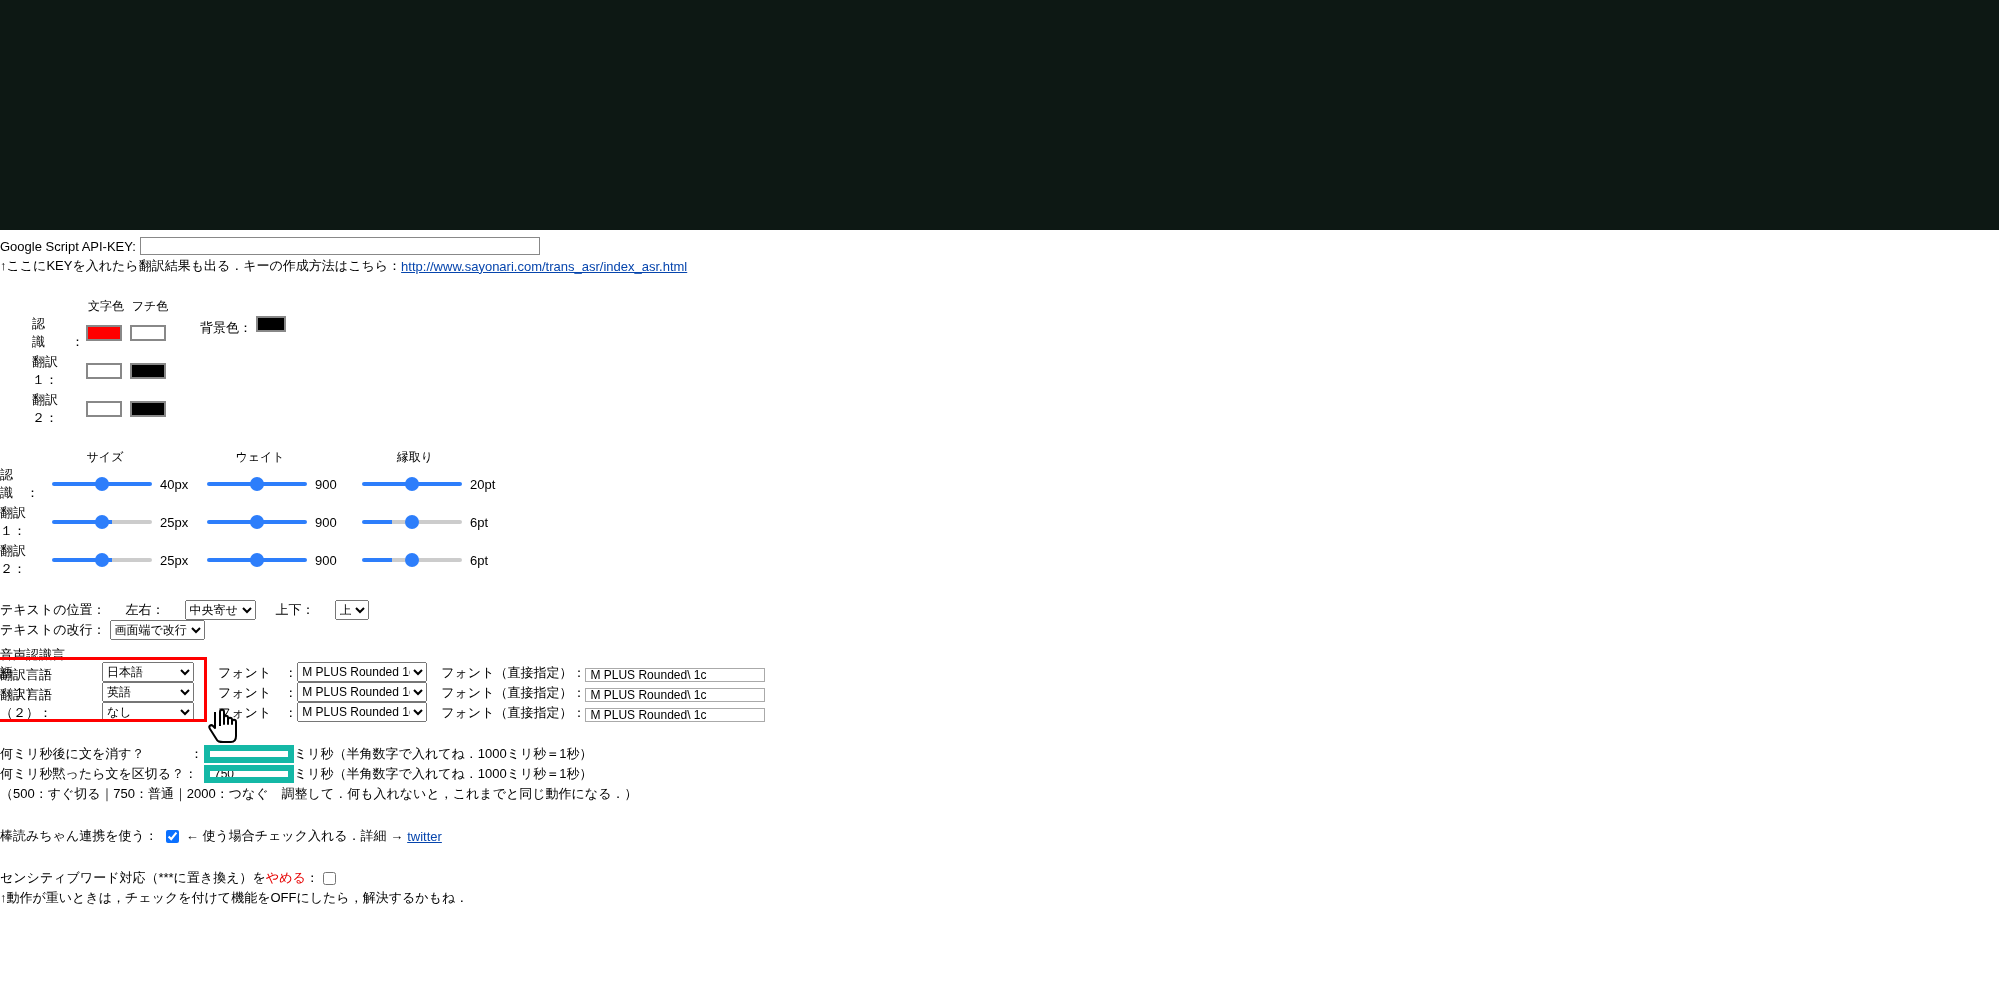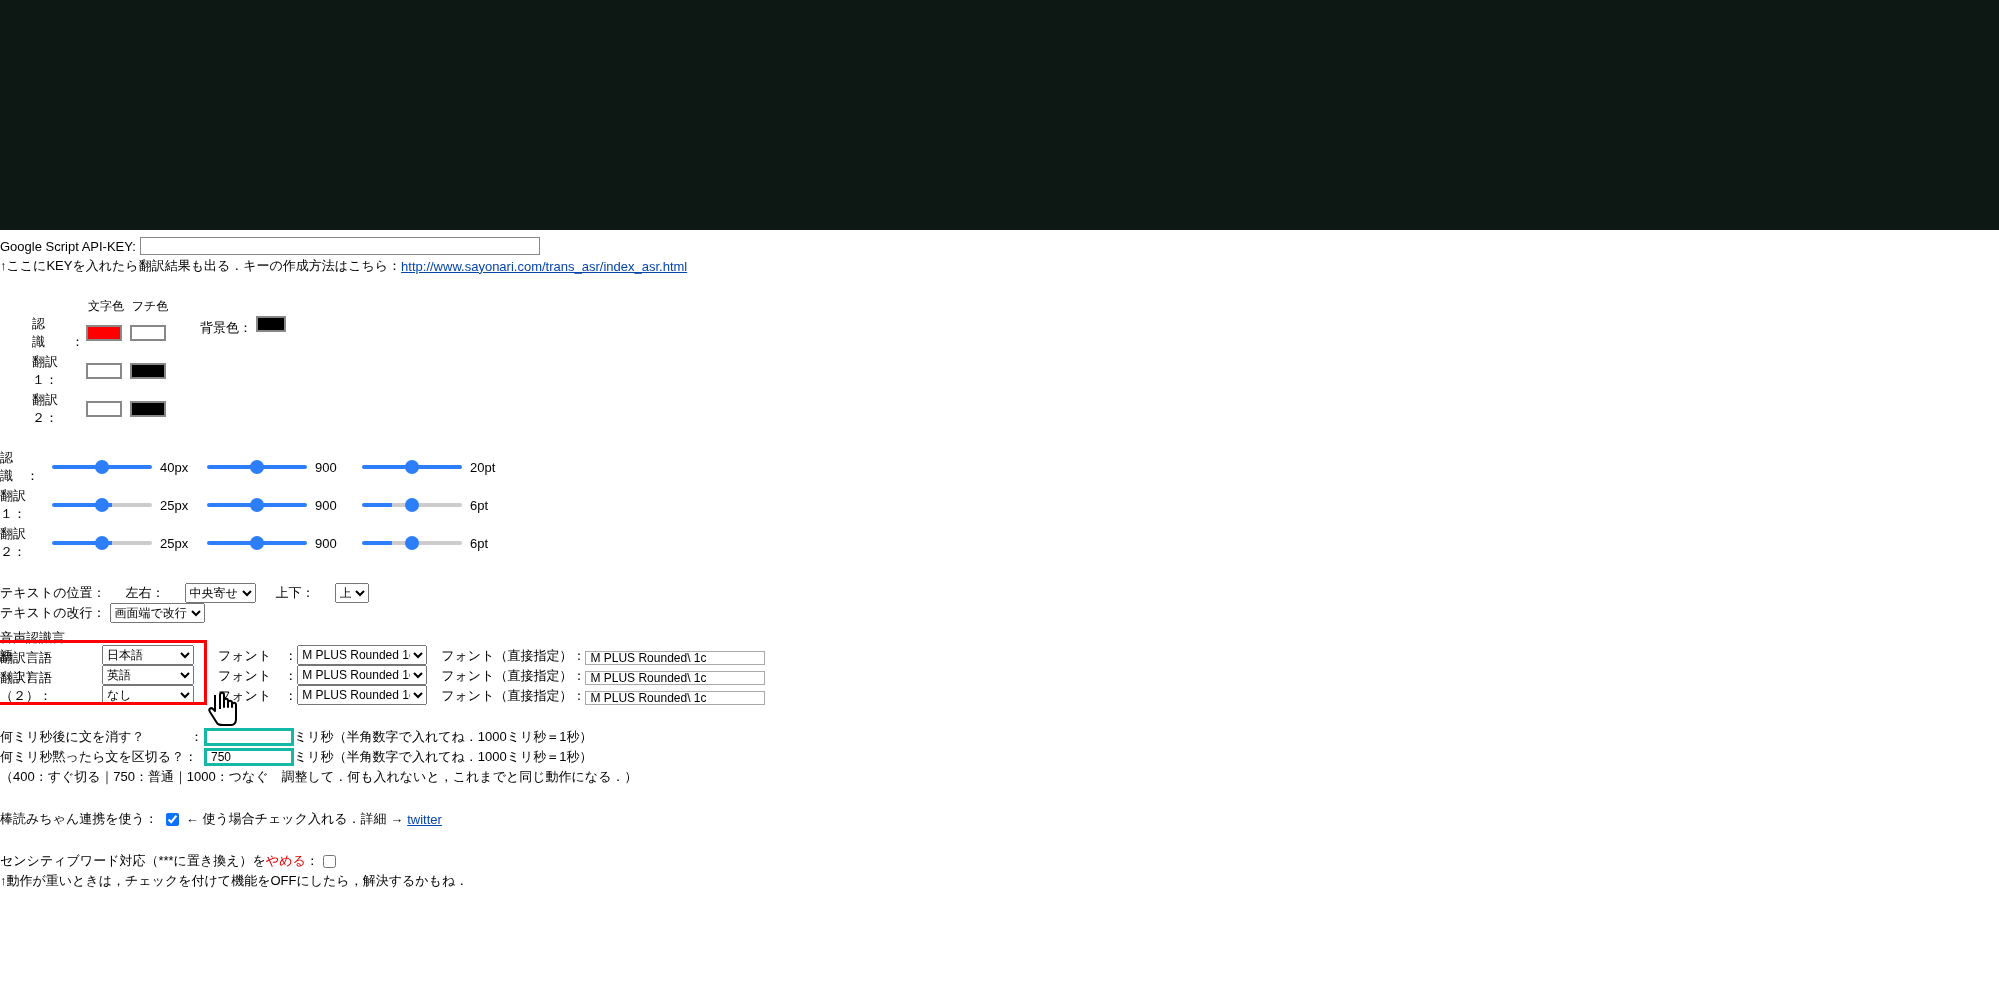--- a/index.html
+++ b/index.html
@@ -29,21 +29,21 @@
     .lang-label { width: 102px; }
     .lang-sel { width: 92px; font-size: 12px; }
     .font-sel { width: 130px; font-size: 12px; }
     .font-direct { width: 180px; height: 14px; font-size: 12px; border: 1px solid #aaa; padding: 0 4px; }
     .font-label { margin-left: 24px; }
     .font-direct-label { margin-left: 14px; }
 
     .highlight-box { position: absolute; border: 3px solid #ff0000; pointer-events: none; }
     .rel { position: relative; }
 
-    .ms-input { width: 90px; height: 18px; border: 3px solid #14b8a6; font-size: 12px; padding: 0 4px; }
+    .ms-input { width: 90px; height: 18px; border: 6px solid #14b8a6; font-size: 12px; padding: 0 4px; }
     .ms-label { width: 190px; display: inline-block; }
     .colon-r { width: 14px; display: inline-block; text-align: left; }
 
     .cursor { position: absolute; left: 0; top: 0; pointer-events: none; }
 
     .col-grid { display: grid; grid-template-columns: 50px 40px 40px; gap: 2px 4px; align-items: center; }
     .col-grid-hdr { display: grid; grid-template-columns: 50px 40px 40px; gap: 2px 4px; }
     .col-grid-hdr span { font-size: 12px; text-align: center; }
   </style>
 </head>
@@ -86,20 +86,29 @@
       </div>
     </div>
     <div style="margin-top:18px;">
       <span>背景色：</span>
       <span class="swatch sw-black" style="width:30px;"></span>
     </div>
   </div>
 
   <div class="spacer-lg"></div>
 
+  <div class="slider-hdr">
+    <span></span>
+    <span>サイズ</span>
+      <span></span>
+    <span>ウェイト</span>
+      <span></span>
+    <span>縁取り</span>
+      <span></span>
+  </div>
   <div class="slider-group">
     <span>認識　：</span>
     <input type="range" style="--f: 100%;" value="50">
     <span>40px</span>
     <input type="range" style="--f: 100%;" value="50">
     <span>900</span>
     <input type="range" style="--f: 100%;" value="50">
     <span>20pt</span>
 
     <span>翻訳１：</span>
@@ -177,21 +186,21 @@
     <span class="colon-r">：</span>
     <input class="ms-input" value="" style="">
     <span>ミリ秒（半角数字で入れてね．1000ミリ秒＝1秒）</span>
   </div>
   <div class="row">
     <span class="ms-label" style="width:204px;">何ミリ秒黙ったら文を区切る？：</span>
     <input class="ms-input" value="750" style="">
     <span>ミリ秒（半角数字で入れてね．1000ミリ秒＝1秒）</span>
   </div>
   <div class="row">
-    <span>（400：すぐ切る｜750：普通｜1000：つなぐ　調整して．何も入れないと，これまでと同じ動作になる．）</span>
+    <span>（500：すぐ切る｜750：普通｜2000：つなぐ　調整して．何も入れないと，これまでと同じ動作になる．）</span>
   </div>
 
   <div class="spacer-lg"></div>
 
   <div class="row" style="gap:4px;">
     <span>棒読みちゃん連携を使う：</span>
     <input type="checkbox" checked="" style="accent-color: rgb(11, 112, 255);">
     <span>← 使う場合チェック入れる．詳細 →</span>
     <a class="link">twitter</a>
   </div>

